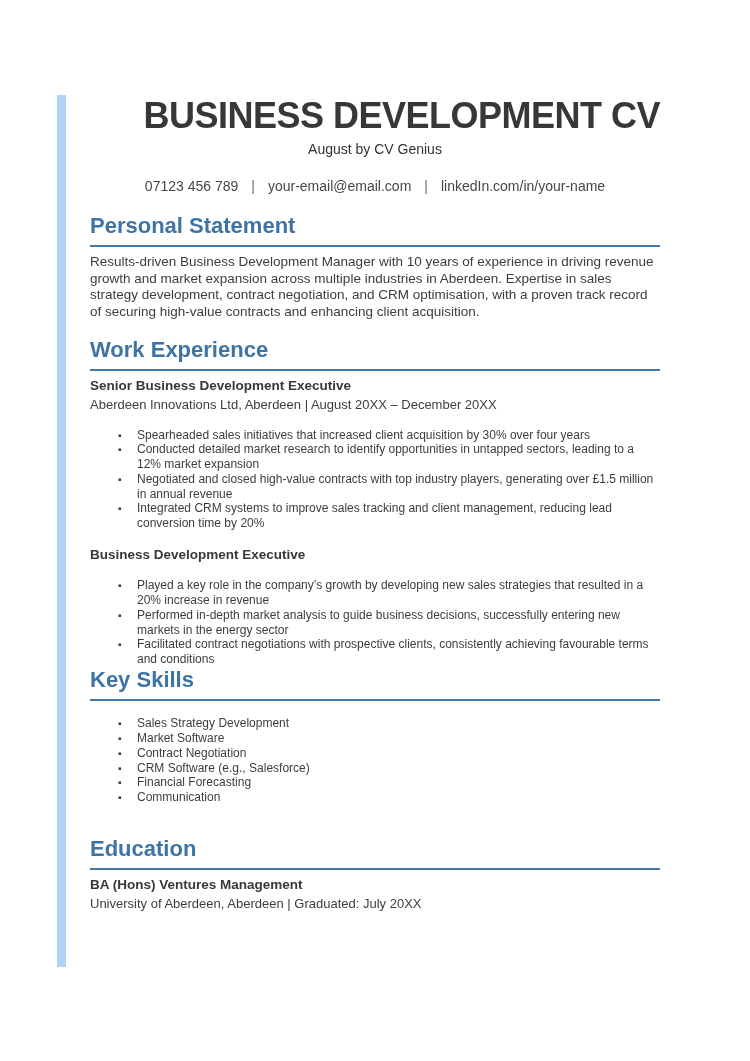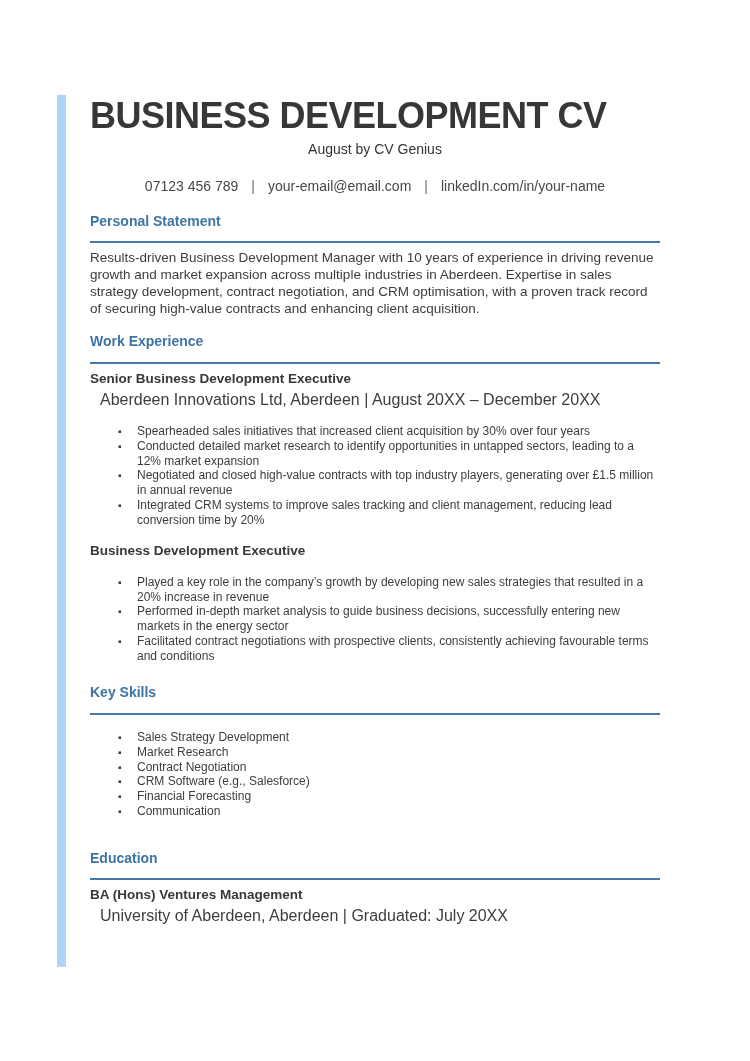--- a/index.html
+++ b/index.html
@@ -24,21 +24,21 @@
     background: #b0d4f8;
   }
   .content {
     position: absolute;
     left: 90px;
     top: 0;
     width: 570px;
   }
   .cv-title {
     margin-top: 96px;
-    text-align: left;
+    text-align: right;
     font-size: 36px;
     font-weight: bold;
     letter-spacing: -0.5px;
     color: #373737;
     white-space: nowrap;
     line-height: 1.1;
   }
   .cv-subtitle {
     margin-top: 5px;
     text-align: center;
@@ -50,49 +50,48 @@
     text-align: center;
     font-size: 14px;
     color: #474747;
   }
   .contact-sep {
     display: inline-block;
     margin: 0 13px;
     color: #6e6e6e;
   }
   .section-heading {
-    font-size: 14px;
+    font-size: 22px;
     font-weight: bold;
     color: #3e74a4;
     border-bottom: 2px solid #4379a8;
-    padding-bottom: 12px;
+    padding-bottom: 6px;
     line-height: 1.2;
   }
   .s-personal { margin-top: 19px; }
   .s-work     { margin-top: 16px; }
-  .s-skills   { margin-top: 21px; }
+  .s-skills   { }
   .s-edu      { margin-top: 31px; }
   .statement {
     margin: 7px 0 0 0;
     font-size: 13.5px;
     line-height: 1.24;
     color: #3d3d3d;
   }
   .job-title, .edu-degree {
     margin-top: 7px;
     font-size: 13.5px;
     font-weight: bold;
     line-height: 1.22;
     color: #383838;
   }
   .job-meta, .edu-meta {
     margin-top: 2px;
-    font-size: 16px;
+    font-size: 13px;
     line-height: 1.22;
-    margin-left: 10px;
   }
   ul.bullets {
     margin: 15px 0 0 0;
     padding: 0 0 0 47px;
     list-style: none;
   }
   ul.bullets li {
     position: relative;
     font-size: 12px;
     line-height: 1.23;
@@ -143,21 +142,21 @@
     <ul class="bullets">
       <li>Played a key role in the company’s growth by developing new sales strategies that resulted in a 20% increase in revenue</li>
       <li>Performed in-depth market analysis to guide business decisions, successfully entering new markets in the energy sector</li>
       <li>Facilitated contract negotiations with prospective clients, consistently achieving favourable terms and conditions</li>
     </ul>
   </div>
 
   <div class="section-heading s-skills">Key Skills</div>
   <ul class="bullets">
     <li>Sales Strategy Development</li>
-    <li>Market Research</li>
+    <li>Market Software</li>
     <li>Contract Negotiation</li>
     <li>CRM Software (e.g., Salesforce)</li>
     <li>Financial Forecasting</li>
     <li>Communication</li>
   </ul>
 
   <div class="section-heading s-edu">Education</div>
   <div>
     <div class="edu-degree">BA (Hons) Ventures Management</div>
     <div class="edu-meta">University of Aberdeen, Aberdeen | Graduated: July 20XX</div>

